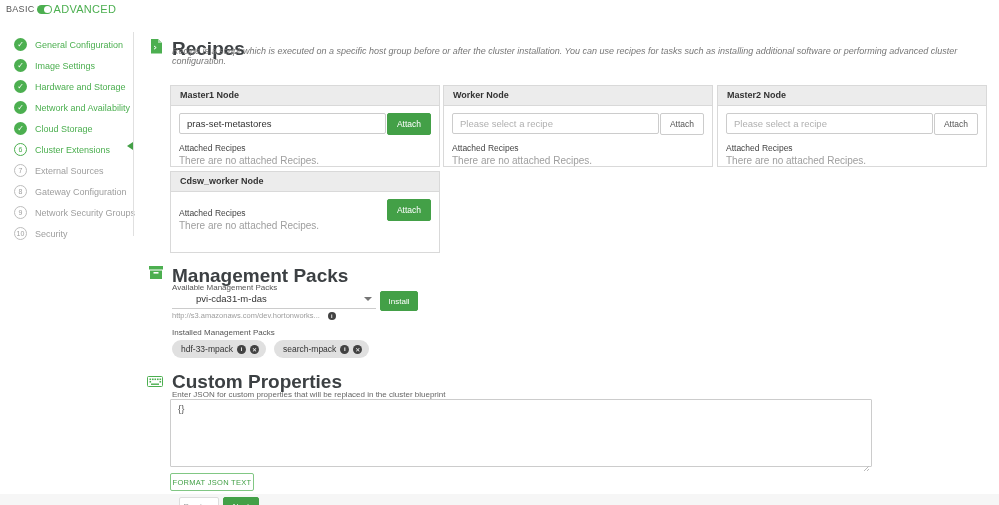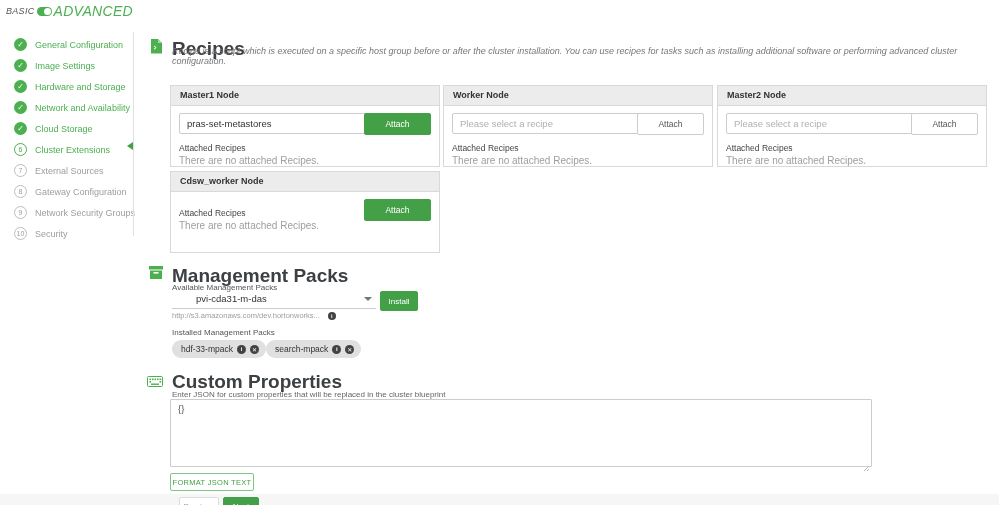--- a/index.html
+++ b/index.html
@@ -4,25 +4,25 @@
 <style>
   * { margin: 0; padding: 0; box-sizing: border-box; }
   html, body { background: #fff; }
   body { font-family: "Liberation Sans", sans-serif; }
   .app {
     position: relative; width: 999px; height: 505px;
     background: #fff; overflow: hidden; color: #333;
   }
 
   
-  .topbar { position: absolute; left: 6px; top: 3px; display: flex; align-items: center; gap: 2px; font-style: italic; }
+  .topbar { position: absolute; left: 6px; top: 3px; display: flex; align-items: center; gap: 2px; }
   .topbar .basic { font-size: 9px; color: #555; letter-spacing: .3px; }
   .toggle { position: relative; width: 15px; height: 9px; background: #4caf50; border-radius: 5px; cursor: pointer; }
   .toggle .knob { position: absolute; right: 1px; top: 1px; width: 7px; height: 7px; background: #fff; border-radius: 50%; }
-  .topbar .advanced { font-size: 14px; color: #4caf50; letter-spacing: .3px; }
+  .topbar .advanced { font-size: 11px; color: #4caf50; letter-spacing: .3px; }
 
   
   .sidebar { position: absolute; left: 14px; top: 34px; }
   .side-item { display: flex; align-items: center; gap: 8px; height: 21px; cursor: pointer; }
   .step-icon { width: 13px; height: 13px; border-radius: 50%; flex: 0 0 13px;
                display: flex; align-items: center; justify-content: center; font-size: 7px; }
   .step-icon.done { background: #4caf50; color: #fff; font-size: 8px; }
   .step-icon.active { border: 1px solid #4caf50; color: #4caf50; }
   .step-icon.pending { border: 1px solid #bdbdbd; color: #9e9e9e; }
   .side-label { font-size: 9px; }
@@ -41,41 +41,41 @@
   .small-label { position: absolute; font-size: 8px; color: #555; }
 
   
   .card { position: absolute; width: 270px; height: 82px; background: #fff; border: 1px solid #d9d9d9; }
   .card-header { height: 20px; background: #ececec; border-bottom: 1px solid #d9d9d9;
                  font-size: 9px; font-weight: bold; color: #333; line-height: 19px; padding-left: 9px; }
   .card-body { position: relative; padding: 7px 8px 0 8px; }
   .recipe-input { width: 207px; height: 21px; border: 1px solid #ccc; border-radius: 2px;
                   font-family: "Liberation Sans", sans-serif; font-size: 9.5px; color: #333; padding: 0 7px; outline: none; }
   .recipe-input::placeholder { color: #b0b0b0; }
-  .attach-btn { position: absolute; right: 8px; top: 7px; width: 67px; height: 22px;
+  .attach-btn { position: absolute; right: 8px; top: 7px; width: 44px; height: 22px;
                 font-family: "Liberation Sans", sans-serif; font-size: 8.5px; border-radius: 2px; cursor: pointer; }
   .attach-btn.active { background: #43a047; border: 1px solid #43a047; color: #fff; }
   .attach-btn.idle { background: #fff; border: 1px solid #ccc; color: #555; }
   .attached-label { margin-top: 9px; font-size: 8.5px; color: #444; }
   .no-attached { margin-top: 2px; font-size: 10px; color: #9e9e9e; }
 
   
   .select-box { position: absolute; left: 172px; top: 293px; width: 204px; height: 16px;
                 border-bottom: 1px solid #ccc; font-size: 9.5px; color: #333; cursor: pointer; padding-left: 24px; }
   .select-caret { position: absolute; right: 4px; top: 4px; width: 0; height: 0;
                   border-left: 4px solid transparent; border-right: 4px solid transparent;
                   border-top: 4px solid #757575; }
   .pack-url { position: absolute; left: 172px; top: 311px; font-size: 7.5px; color: #9e9e9e;
               display: flex; align-items: center; gap: 8px; }
   .mini-info { display: inline-flex; width: 8px; height: 8px; border-radius: 50%; background: #424242;
                color: #fff; font-size: 5.5px; font-weight: bold; align-items: center; justify-content: center; }
   .install-btn { position: absolute; left: 380px; top: 291px; width: 38px; height: 20px;
                  background: #43a047; border: 1px solid #43a047; color: #fff; border-radius: 2px;
                  font-family: "Liberation Sans", sans-serif; font-size: 8px; cursor: pointer; }
-  .chips { position: absolute; left: 172px; top: 340px; display: flex; gap: 0; justify-content: space-between; }
+  .chips { position: absolute; left: 172px; top: 340px; display: flex; gap: 8px; justify-content: space-between; }
   .chip { display: flex; align-items: center; gap: 4px; height: 18px; padding: 0 7px 0 9px;
           background: #e0e0e0; border-radius: 9px; font-size: 8.5px; color: #333; }
   .chip-icon { display: inline-flex; width: 9px; height: 9px; border-radius: 50%; background: #424242;
                color: #fff; align-items: center; justify-content: center; cursor: pointer; }
   .chip-icon.info { font-size: 6px; font-weight: bold; }
   .chip-icon.close { font-size: 6px; }
 
   
   .json-area { position: absolute; left: 170px; top: 399px; width: 702px; height: 68px;
                border: 1px solid #ccc; border-radius: 1px; resize: none; outline: none;

